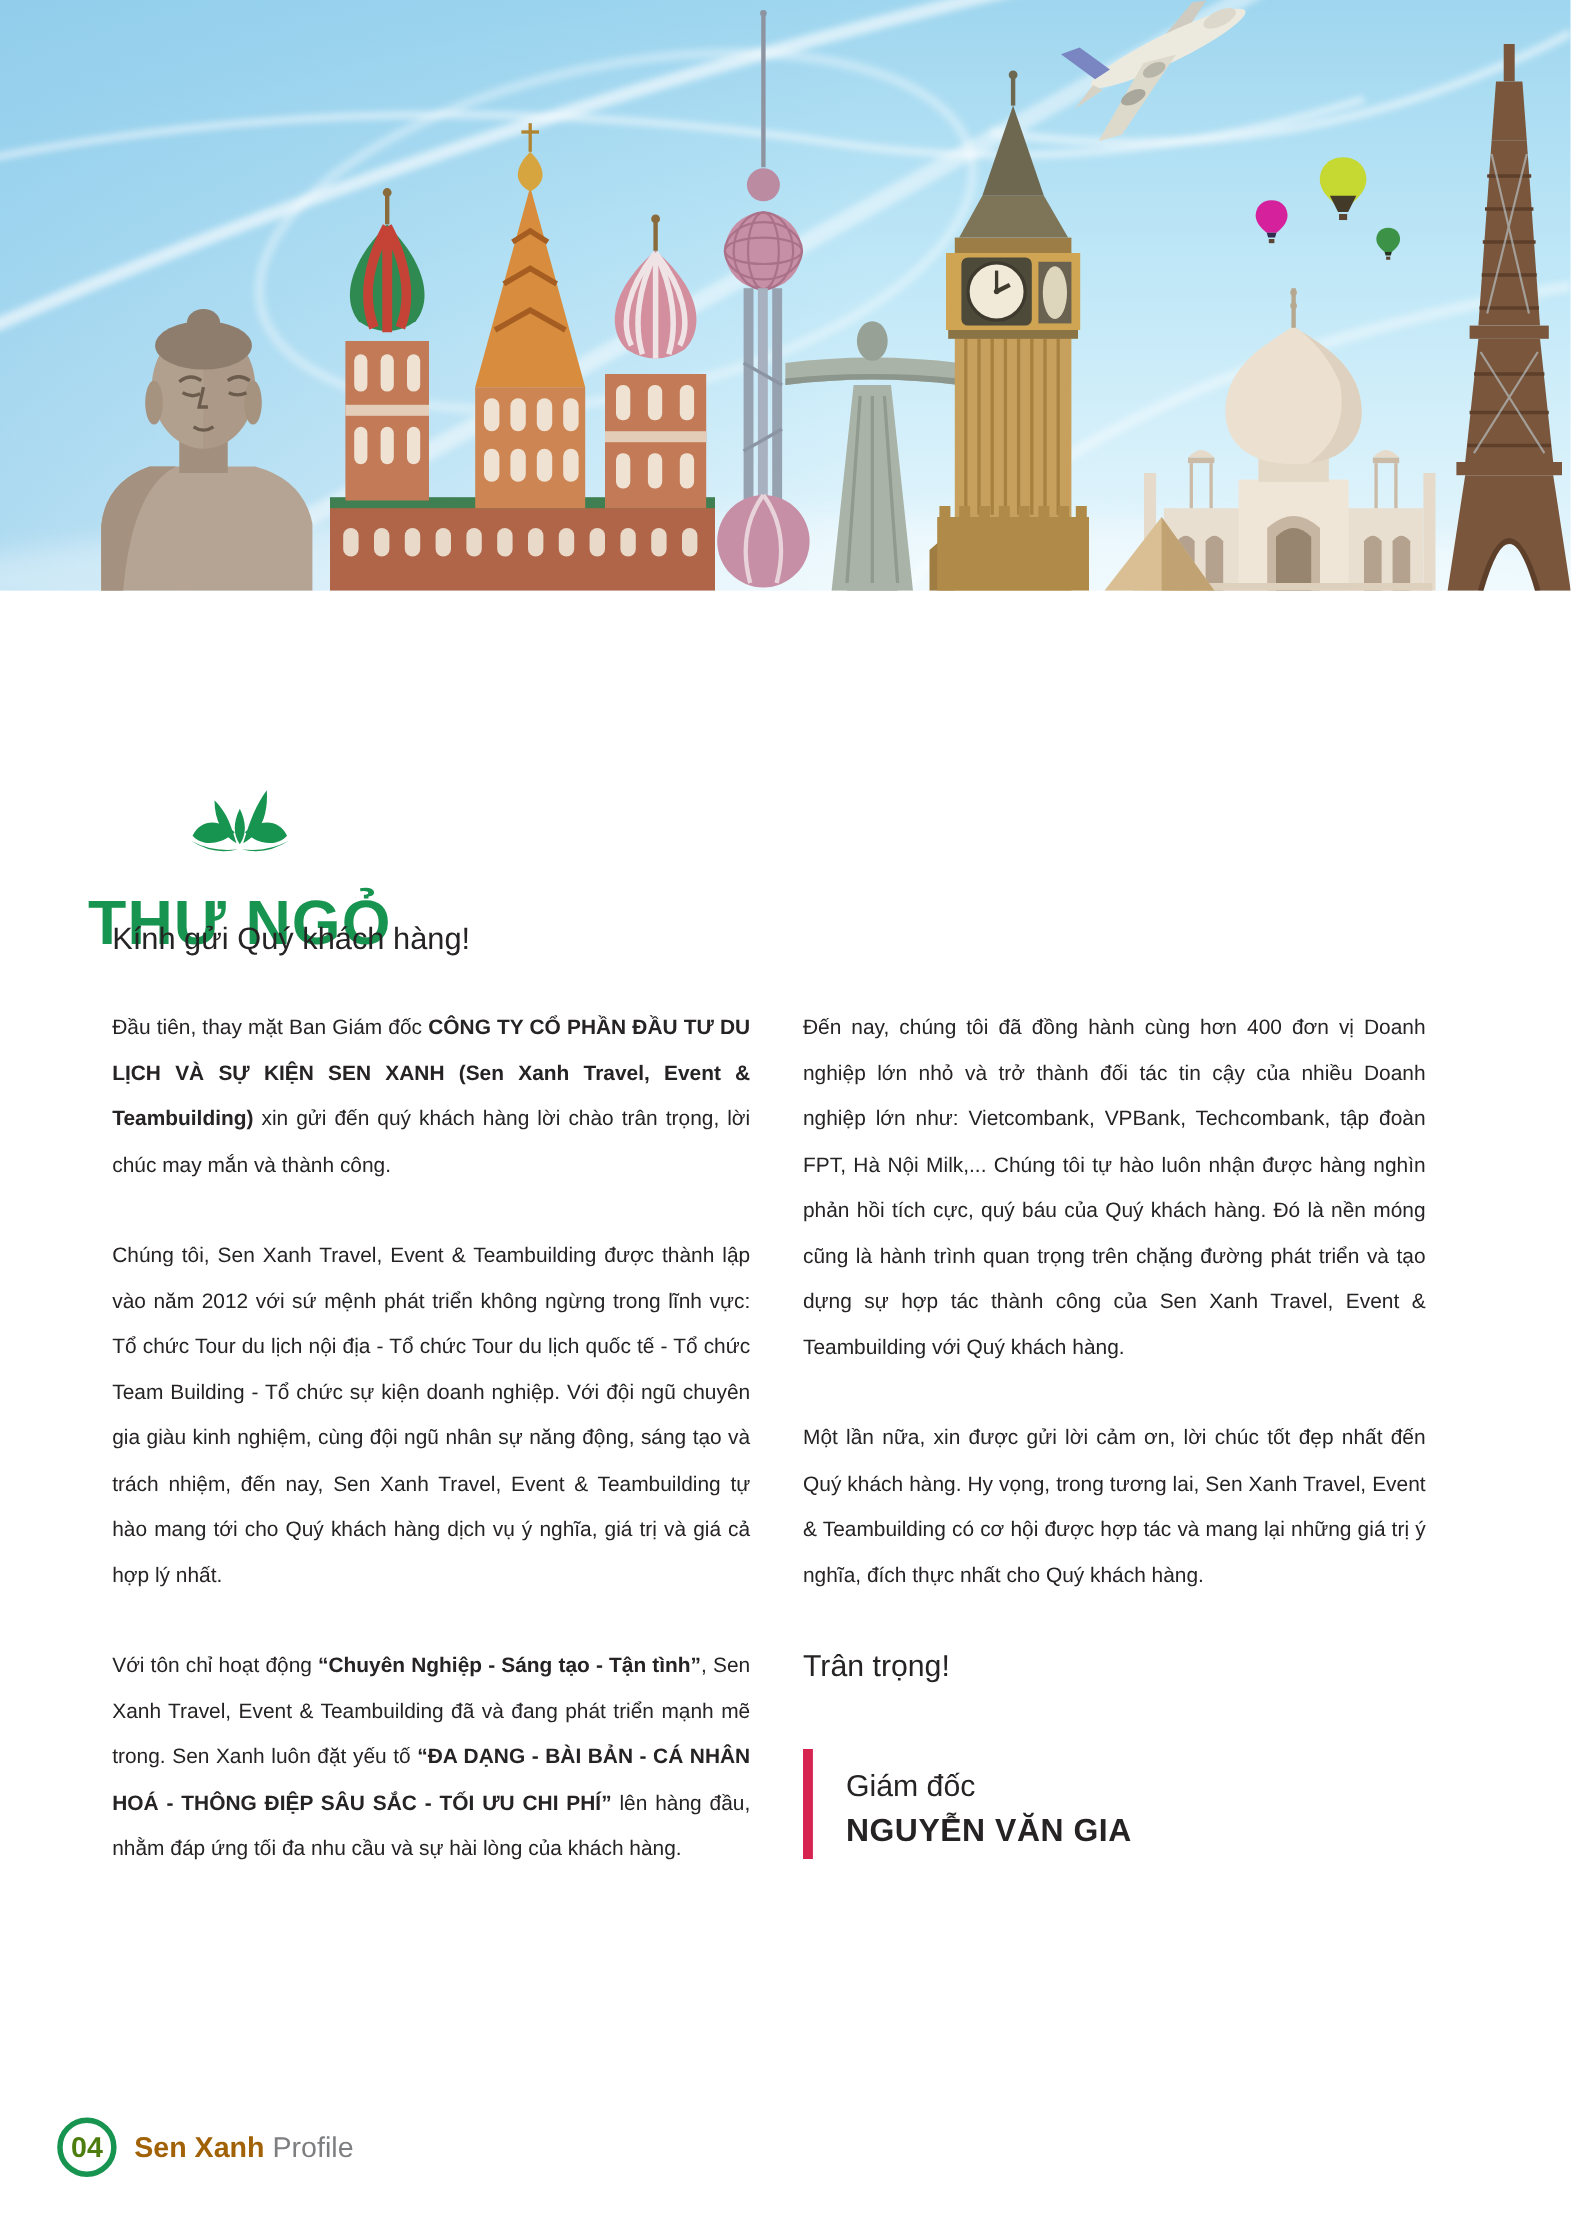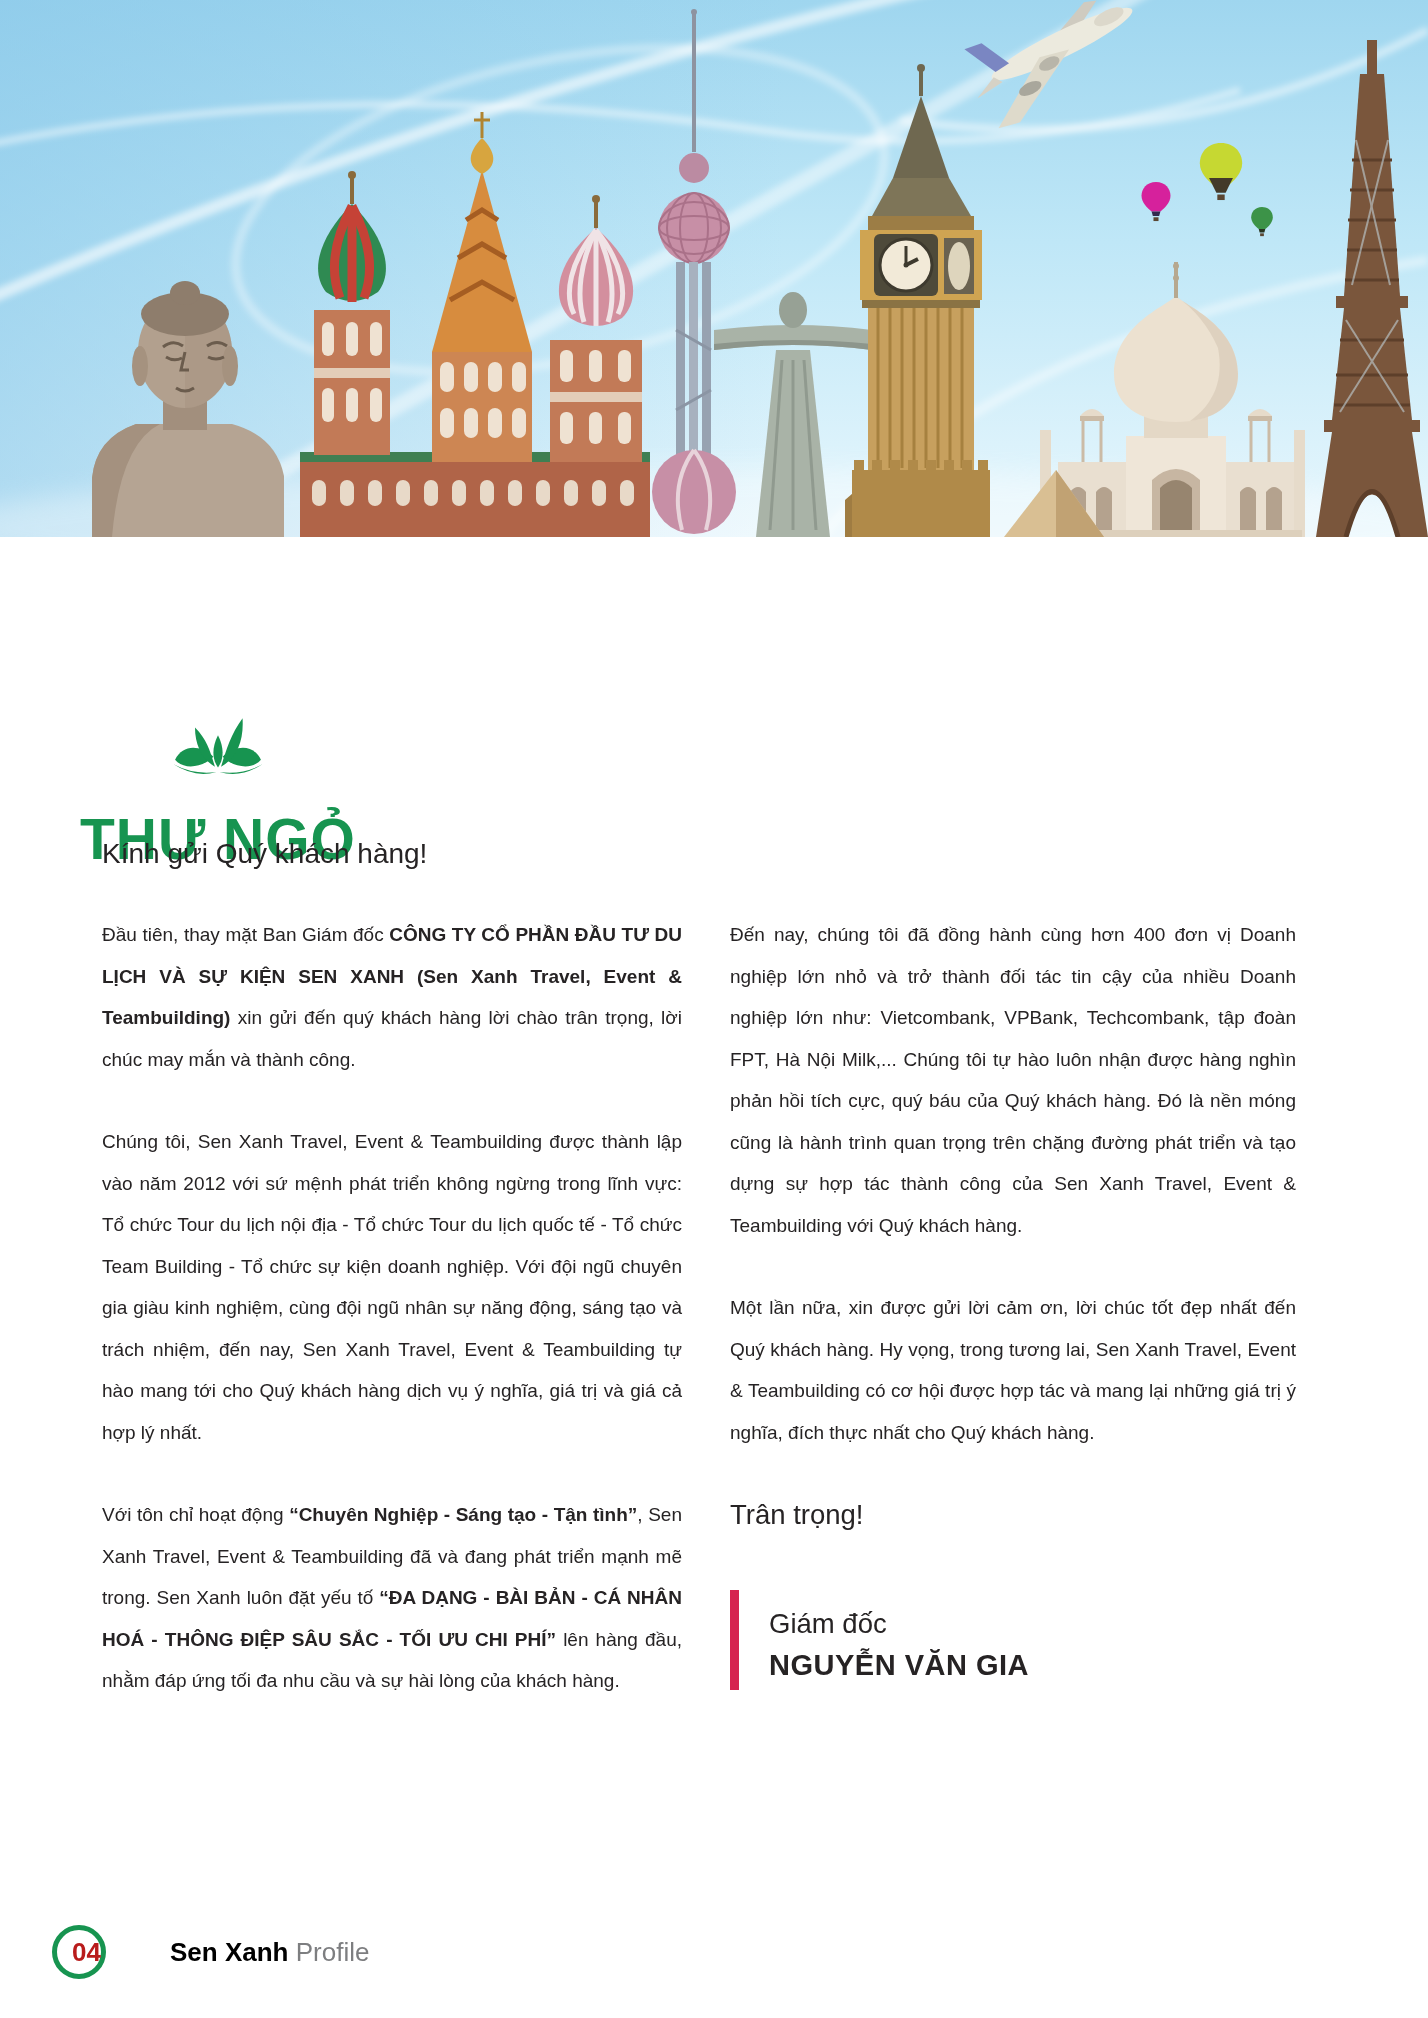--- a/index.html
+++ b/index.html
@@ -16,24 +16,24 @@
   .col-left{width:580px;}
   .col-right{width:566px;}
   p.para{margin:0 0 41px 0;font-size:19px;line-height:41.5px;text-align:justify;}
   p.para strong{font-weight:bold;}
   p.closing{margin:14px 0 0 0;font-size:27.5px;line-height:41.5px;}
   .signature{margin-top:54px;border-left:9px solid #d6234f;padding:6px 0 8px 30px;}
   .sig-role{font-size:27.5px;line-height:34px;margin-top:11px;}
   .sig-name{font-size:29px;font-weight:bold;letter-spacing:0.5px;margin-top:8px;}
   .footer{position:absolute;left:52px;top:1925px;display:flex;align-items:center;gap:16px;}
   .page-badge{width:44px;height:44px;border:5px solid #179450;border-radius:50%;
-              display:flex;align-items:center;justify-content:flex-end;
-              color:#b91c1c;font-weight:bold;font-size:26px;}
+              display:flex;align-items:center;justify-content:center;
+              color:#4d7c0f;font-weight:bold;font-size:26px;}
   .brand{font-size:26px;}
-  .brand .b1{font-weight:bold;color:#000000;margin-left:48px;}
+  .brand .b1{font-weight:bold;color:#a16207;}
   .brand .b2{color:#7d7e80;}
 </style>
 </head>
 <body>
 
 <div class="page">
 
   <div class="hero">
     <svg viewBox="0 0 1428 537" preserveAspectRatio="none">
       <defs>

